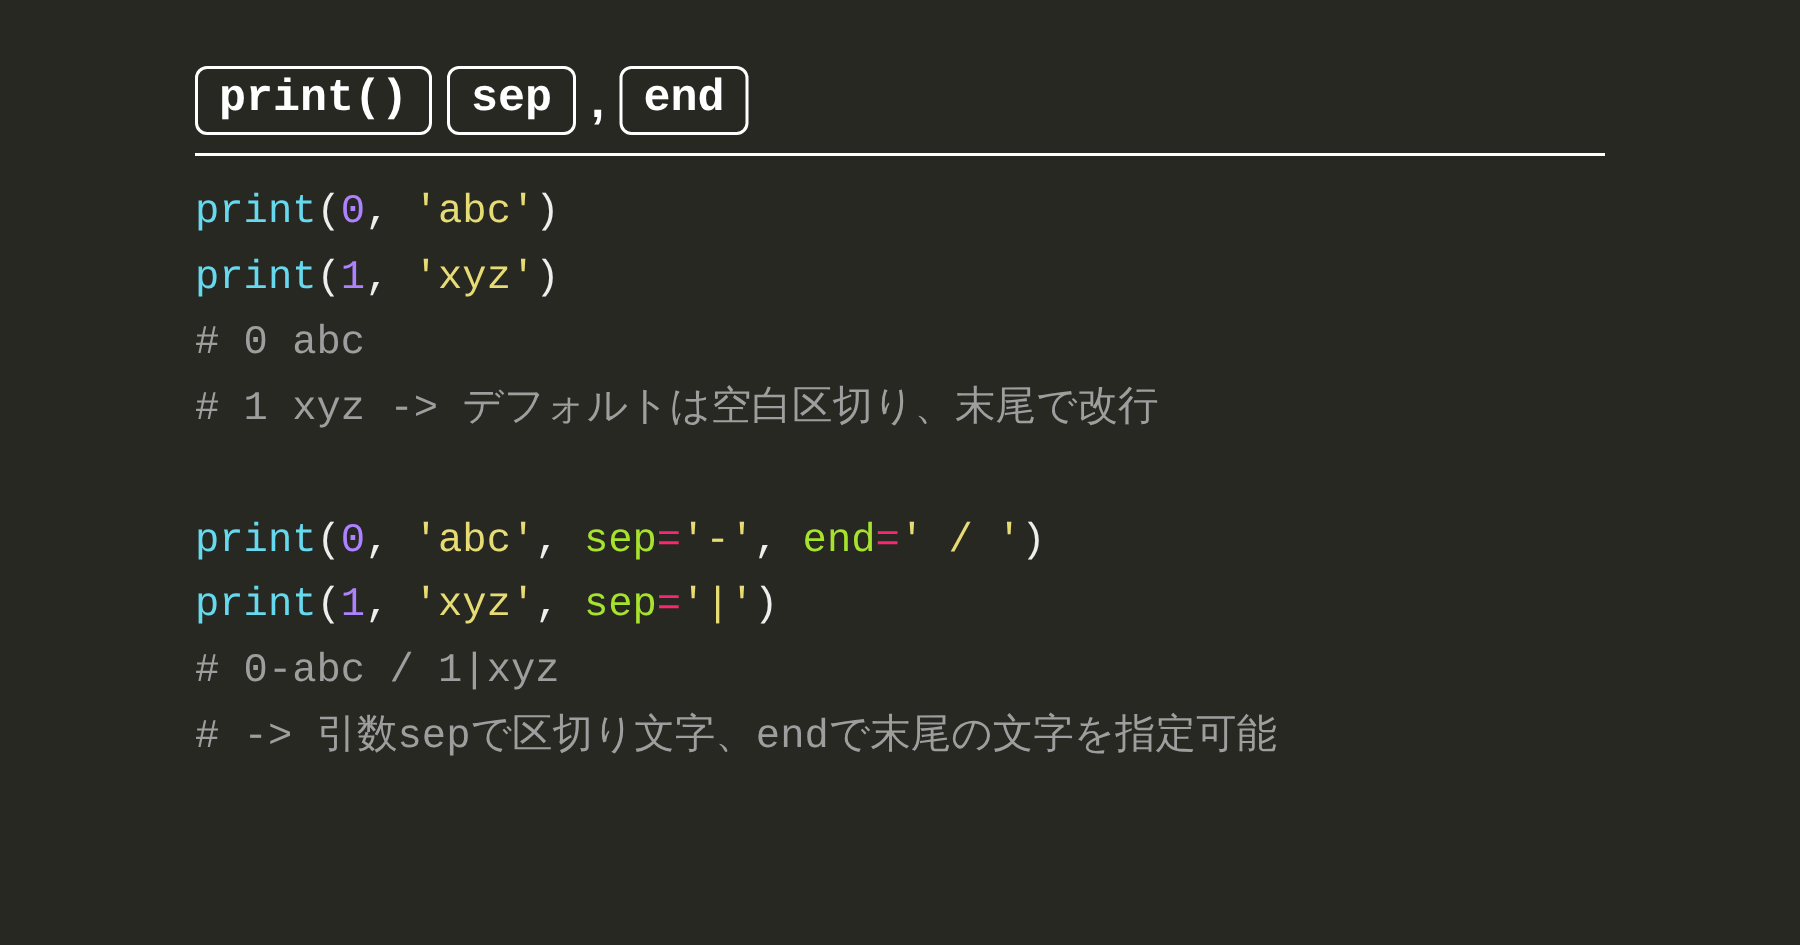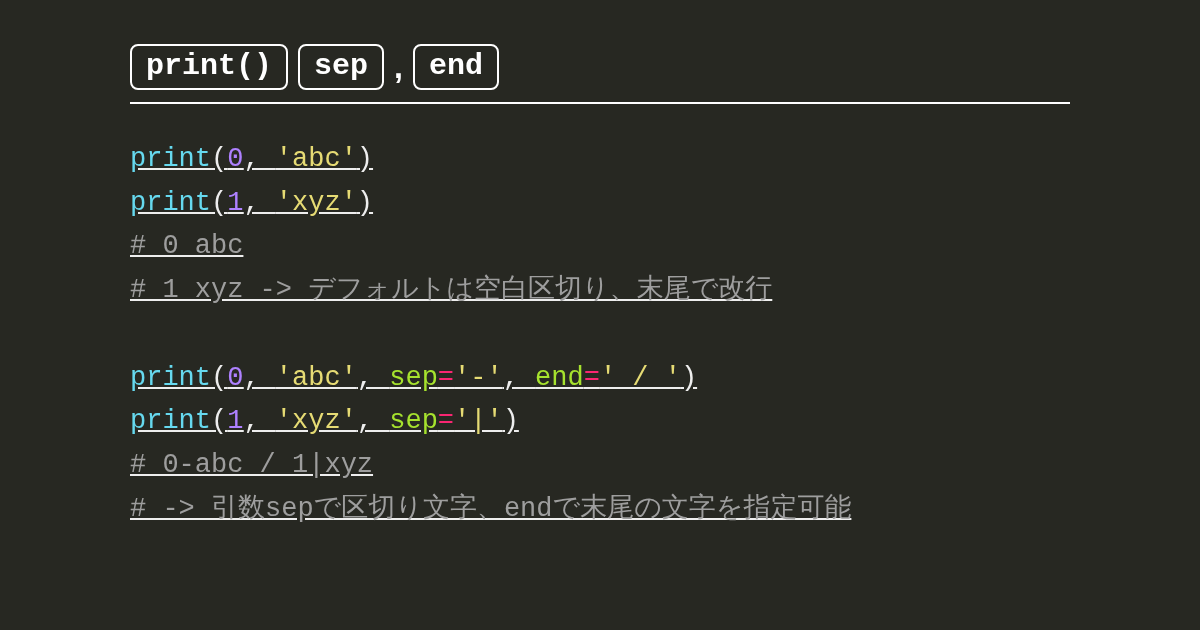--- a/index.html
+++ b/index.html
@@ -15,41 +15,40 @@
   }
   .title-row {
     display: flex;
     align-items: center;
     gap: 10px;
     color: #ffffff;
     font-size: 32px;
     font-weight: 700;
     padding-bottom: 12px;
     border-bottom: 2px solid #ffffff;
-    margin-bottom: 34px;
+    margin-bottom: 17px;
     flex-wrap: nowrap;
   }
   .boxed {
     border: 2px solid #ffffff;
     border-radius: 8px;
     padding: 2px 14px 4px 14px;
     font-family: "SFMono-Regular", Consolas, "Liberation Mono", Menlo, monospace;
     font-weight: 700;
     font-size: 30px;
     display: inline-block;
     line-height: 1.2;
   }
   .title-text { white-space: nowrap; }
   .code {
     font-family: "SFMono-Regular", Consolas, "Liberation Mono", Menlo, monospace;
     font-size: 27px;
     line-height: 1.62;
     color: #eeeeee;
     white-space: pre;
-    text-decoration: underline;
   }
   .fn   { color: #66d9ef; }
   .num  { color: #ae81ff; }
   .str  { color: #e6db74; }
   .kw   { color: #a6e22e; }
   .op   { color: #f92672; }
   .pn   { color: #eeeeee; }
   .cmt  { color: #9e9e9e; }
 </style>
 </head>

